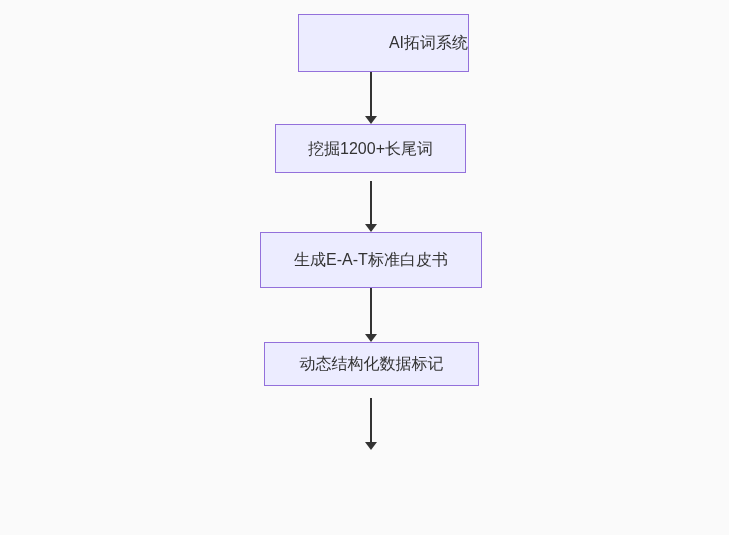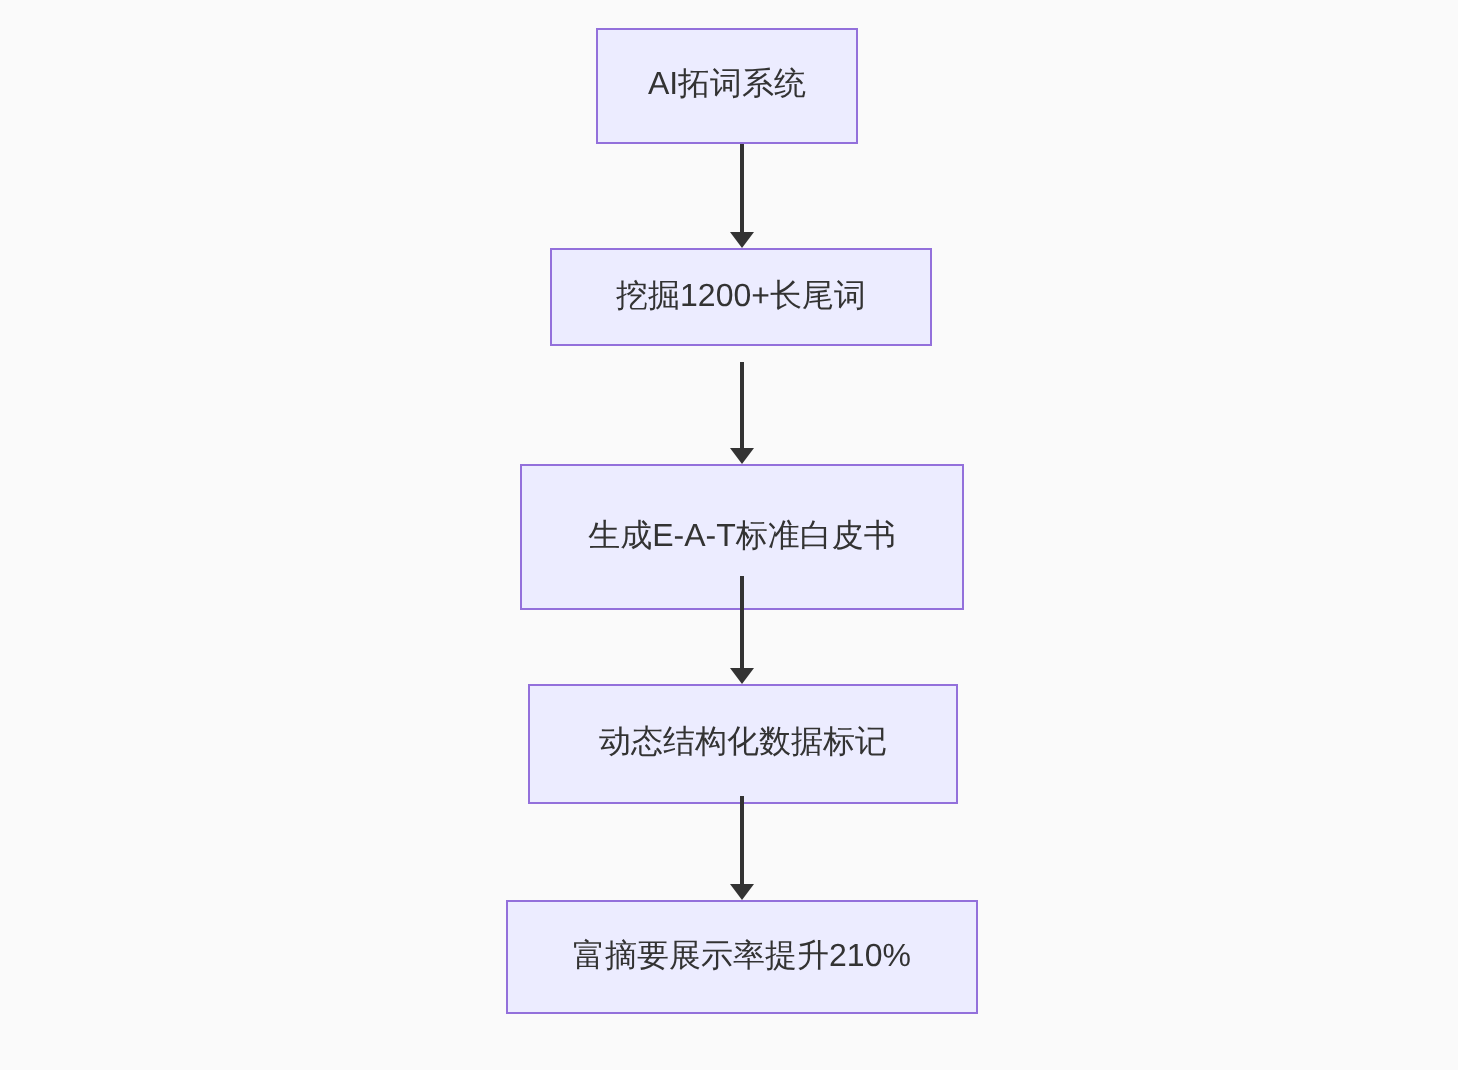--- a/index.html
+++ b/index.html
@@ -27,24 +27,24 @@
     border: 1px solid var(--node-border);
     color: var(--text);
     font-size: 16px;
     line-height: 1;
     display: flex;
     align-items: center;
     justify-content: center;
     text-align: center;
     white-space: nowrap;
   }
-  .n1 { left: 298px; top: 14px;  width: 131px; height: 58px; }
+  .n1 { left: 298px; top: 14px;  width: 171px; height: 58px; justify-content: flex-end; }
   .n2 { left: 275px; top: 124px; width: 191px; height: 49px; }
-  .n3 { left: 260px; top: 232px; width: 222px; height: 73px; }
-  .n4 { left: 264px; top: 342px; width: 215px; height: 60px; }
+  .n3 { left: 260px; top: 232px; width: 222px; height: 56px; }
+  .n4 { left: 264px; top: 342px; width: 215px; height: 44px; }
   .n5 { left: 253px; top: 450px; width: 236px; height: 57px; }
 
   .edge {
     position: absolute;
     left: 365px;
     width: 12px;
   }
   .edge::before {
     content: '';
     position: absolute;
@@ -88,17 +88,14 @@
   </div>
 
   <div class="edge e3"></div>
 
   <div class="node n4">
     <span>动态结构化数据标记</span>
   </div>
 
   <div class="edge e4"></div>
 
-  <div class="node n5">
-    <span>富摘要展示率提升210%</span>
-  </div>
 
 </div>
 
 </body></html>

